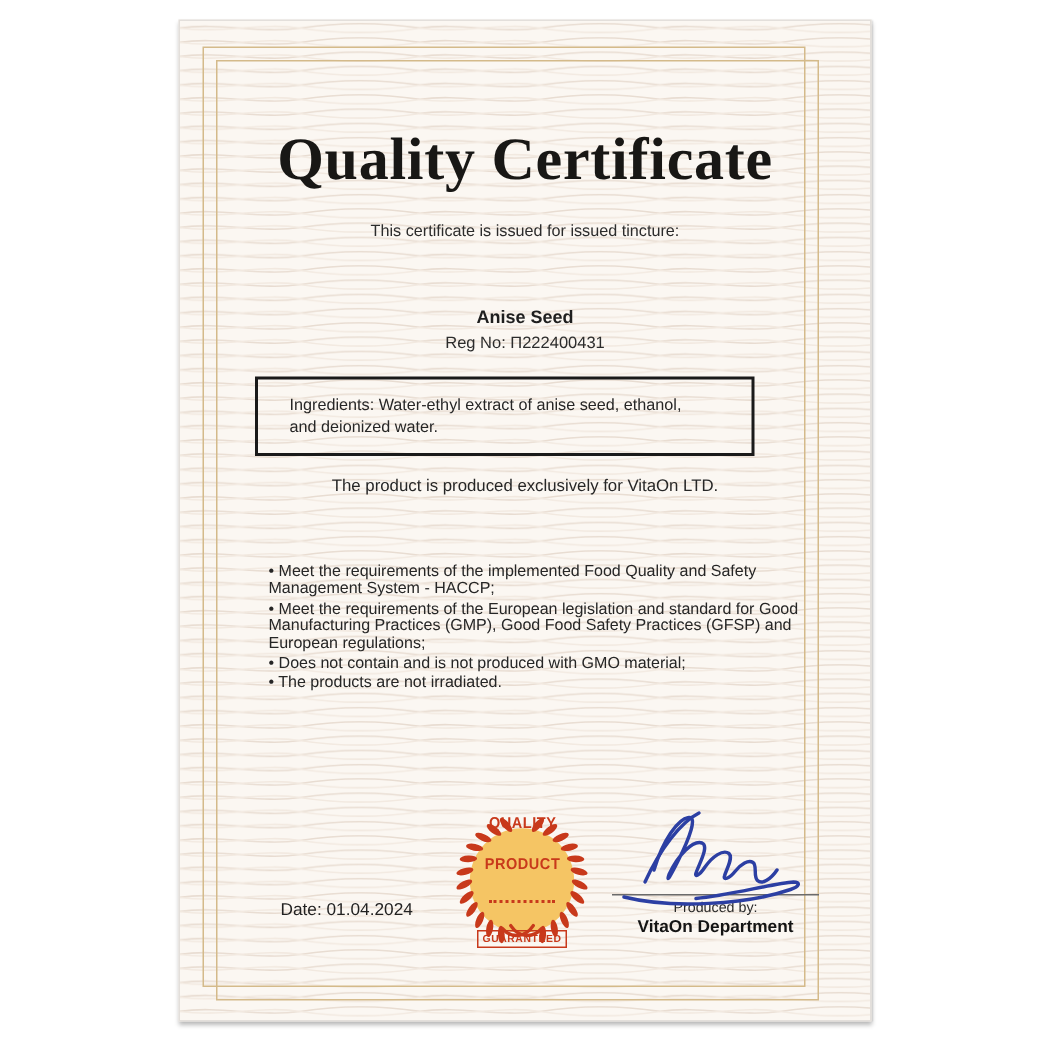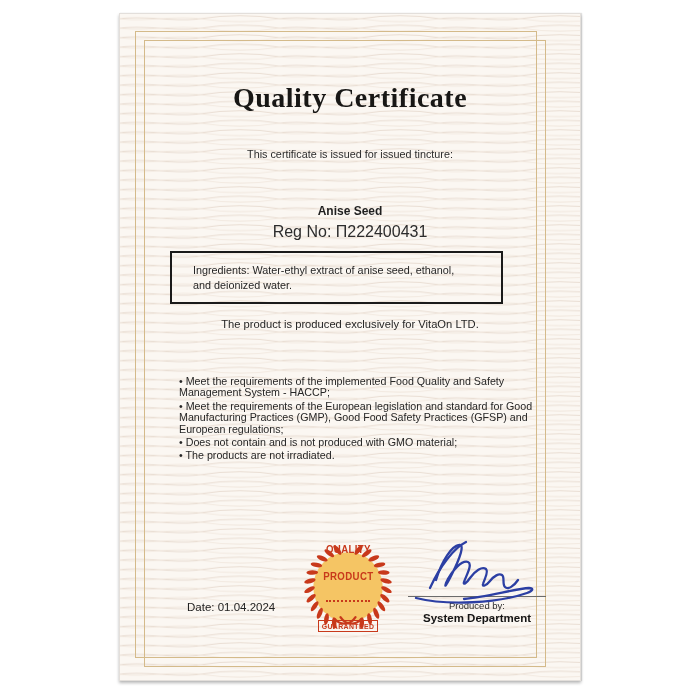--- a/index.html
+++ b/index.html
@@ -15,34 +15,34 @@
     overflow:hidden; box-sizing:border-box;
   }
   .wave-bg { position:absolute; left:0; top:0; }
   .frame { position:absolute; border:1.5px solid var(--frame-gold,#d4ba8a); pointer-events:none; }
   .frame-a { inset:17px 43px 22px 15px; }
   .frame-b { inset:26px 34px 13px 24px; }
 
   .content { position:absolute; inset:0; }
   .title {
     position:absolute; left:0; top:68px; width:100%; text-align:center;
-    font-family:"Liberation Serif", serif; font-size:28px; font-weight:600;
+    font-family:"Liberation Serif", serif; font-size:40px; font-weight:600;
     color:#181715; letter-spacing:0.5px;
   }
   .subtitle {
     position:absolute; left:0; top:134px; width:100%; text-align:center;
     font-size:10.8px; color:#2c2c2c;
   }
   .product-name {
     position:absolute; left:0; top:190px; width:100%; text-align:center;
     font-size:12px; font-weight:700; color:#1f1f1f;
   }
   .reg-no {
     position:absolute; left:0; top:209px; width:100%; text-align:center;
-    font-size:16px; color:#2c2c2c;
+    font-size:11px; color:#2c2c2c;
   }
   .ingredients-box {
     position:absolute; left:50px; top:237px; width:333px; height:53px;
     border:2px solid #1a1a1a; box-sizing:border-box;
     padding:10px 26px 0 21px; background:transparent;
   }
   .ingredients-text { font-size:10.8px; line-height:15px; color:#262626; }
   .exclusivity {
     position:absolute; left:0; top:304px; width:100%; text-align:center;
     font-size:11.2px; color:#262626;
@@ -177,18 +177,18 @@
       </div>
 
       <div class="sig-block">
         <svg class="sig-svg" width="156" height="78" viewBox="0 0 156 78" aria-hidden="true">
           <path class="sig-path" d="M30 54 C 40 32 54 14 66 8"></path>
           <path class="sig-path" d="M36 46 C 42 26 52 12 59 11 C 65 10 60 24 52 40 C 47 50 44 55 46 49 C 52 36 62 26 68 28 C 73 30 66 42 64 48 C 63 51 66 50 70 44 C 75 37 82 32 86 35 C 89 38 84 46 83 50 C 82 53 86 52 90 47 C 94 42 99 39 102 41 C 105 43 102 50 105 53 C 108 56 114 52 118 46"></path>
           <path class="sig-path" d="M16 64 C 48 72 98 69 127 59 C 133 57 134 54 129 54 C 115 55 86 63 64 65"></path>
         </svg>
         <div class="sig-rule"></div>
         <div class="produced-by">Produced by:</div>
-        <div class="department">System Department</div>
+        <div class="department">VitaOn Department</div>
       </div>
 
     </div>
   </div>
 </div>
 
 </body></html>

